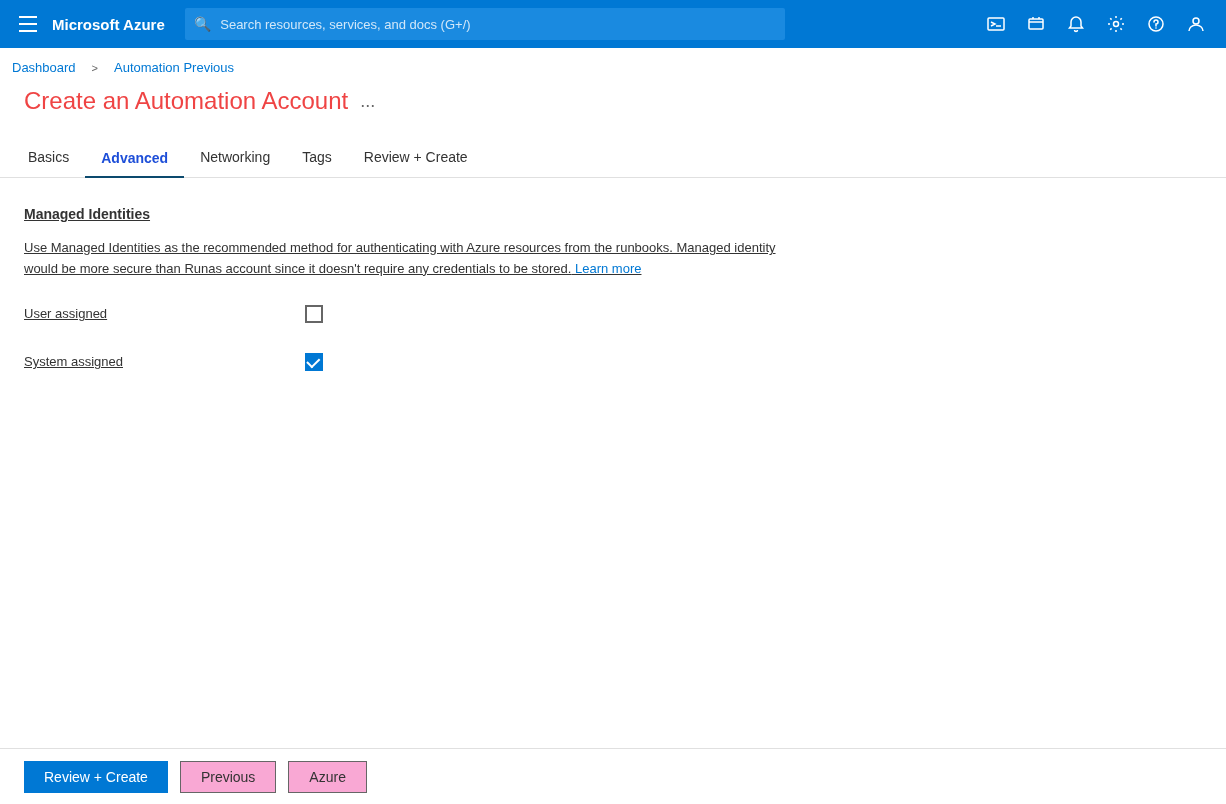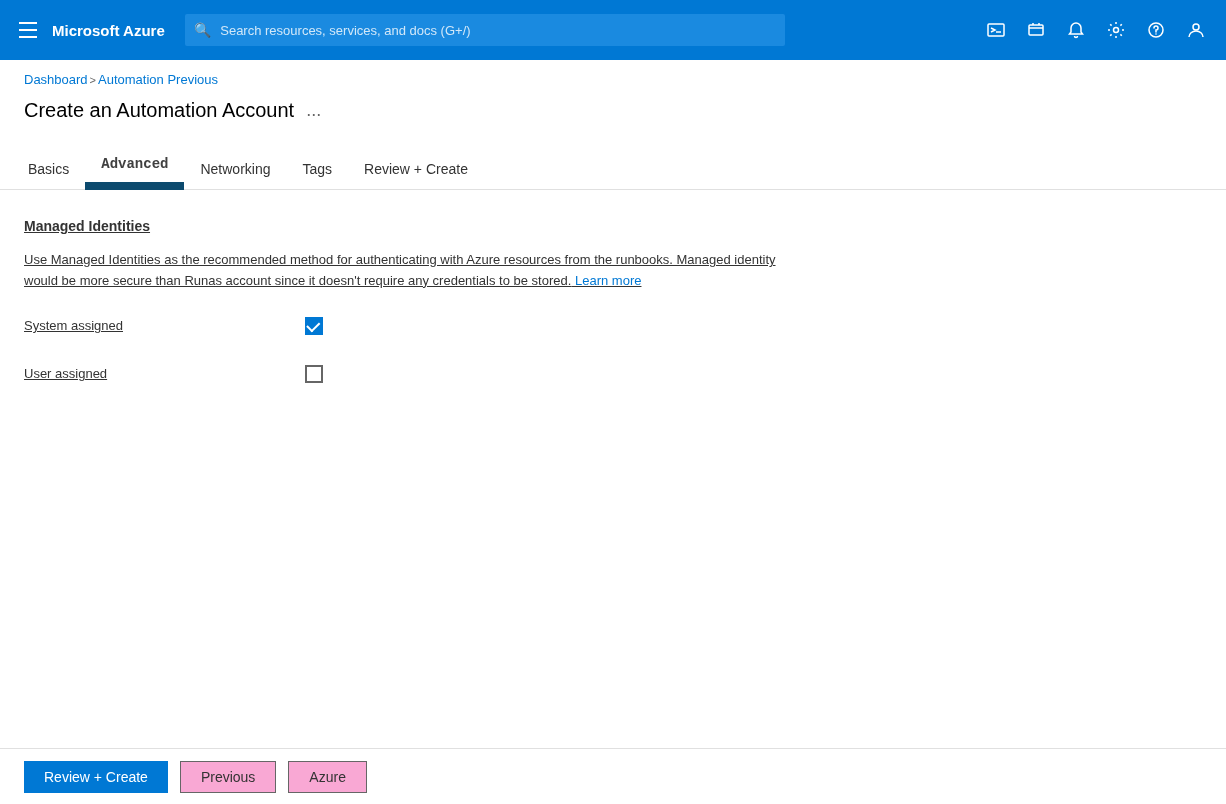--- a/index.html
+++ b/index.html
@@ -1,21 +1,21 @@
 <!DOCTYPE html>
 <html><head>
   <meta charset="utf-8">
   <style>
     * { box-sizing: border-box; margin: 0; padding: 0; }
     body { font-family: 'Segoe UI', Arial, sans-serif; font-size: 14px; color: #333; background: #fff; }
 
     
     .topnav {
       background: #0078d4;
-      height: 60px;
+      height: 48px;
       display: flex;
       align-items: center;
       padding: 16px 12px;
       color: #fff;
     }
     .topnav-hamburger {
       width: 32px; height: 32px;
       display: flex; flex-direction: column; justify-content: center; align-items: center; gap: 5px;
       cursor: pointer; margin-right: 8px;
     }
@@ -43,34 +43,34 @@
       margin-left: auto; display: flex; align-items: center; gap: 4px;
     }
     .topnav-icon-btn {
       width: 36px; height: 36px;
       display: flex; align-items: center; justify-content: center;
       cursor: pointer; color: #fff; font-size: 16px; border-radius: 2px;
     }
 
     
     .breadcrumb {
-      padding: 12px 24px 4px 24px;
-      display: flex; align-items: center; gap: 2px;
+      padding: 12px 24px 4px 12px;
+      display: flex; align-items: center; gap: 16px;
       font-size: 13px;
     }
     .breadcrumb a { color: #0078d4; text-decoration: none; }
     .breadcrumb-sep { color: #666; font-size: 11px; }
 
     
     .page-header {
       padding: 8px 24px 16px 24px;
       display: flex; align-items: center; gap: 12px;
     }
     .page-title {
-      font-size: 20px; font-weight: 300; color: #000000;
+      font-size: 24px; font-weight: 300; color: #ef4444;
     }
     .page-header-more {
       font-size: 18px; color: #666; cursor: pointer;
     }
 
     
     .tabs {
       display: flex; align-items: flex-end;
       padding: 0 24px;
       margin-top: 8px;
@@ -82,23 +82,22 @@
       cursor: pointer;
       color: #333;
       border-bottom: 3px solid transparent;
       margin-bottom: -1px;
       white-space: nowrap;
       text-align: right;
     }
     .tab:first-child { padding-left: 4px; }
     .tab.active {
       font-weight: 600;
-      border-bottom: 8px solid #0c4a6e;
-      color: #404040;
-      font-family: Liberation Mono, monospace;
+      border-bottom: 2px solid #0c4a6e;
+      color: #1d4ed8;
     }
 
     
     .content {
       padding: 28px 24px;
       text-decoration: underline;
     }
 
     .section-title {
       font-weight: 700;
@@ -261,30 +260,30 @@
 </div>
 
 <div class="content">
   <div class="section-title">Managed Identities</div>
   <div class="description-text">
     <span>Use Managed Identities as the recommended method for authenticating with Azure resources from the runbooks. Managed identity would be more secure than Runas account since it doesn't require any credentials to be stored.</span>
     <a href="#"> <span>Learn more</span></a>
   </div>
 
   <div class="checkbox-row">
+    <div class="checkbox-label">User assigned</div>
+    <div class="checkbox-wrapper">
+      <div class="checkbox-unchecked"></div>
+    </div>
+  </div>
+
+  <div class="checkbox-row">
     <div class="checkbox-label">System assigned</div>
     <div class="checkbox-wrapper">
       <div class="checkbox-checked"></div>
-    </div>
-  </div>
-
-  <div class="checkbox-row">
-    <div class="checkbox-label">User assigned</div>
-    <div class="checkbox-wrapper">
-      <div class="checkbox-unchecked"></div>
     </div>
   </div>
 </div>
 
 <div class="footer">
   <button class="btn-primary">Review + Create</button>
   <button class="btn-secondary">Previous</button>
   <button class="btn-secondary">Azure</button>
 </div>
 

